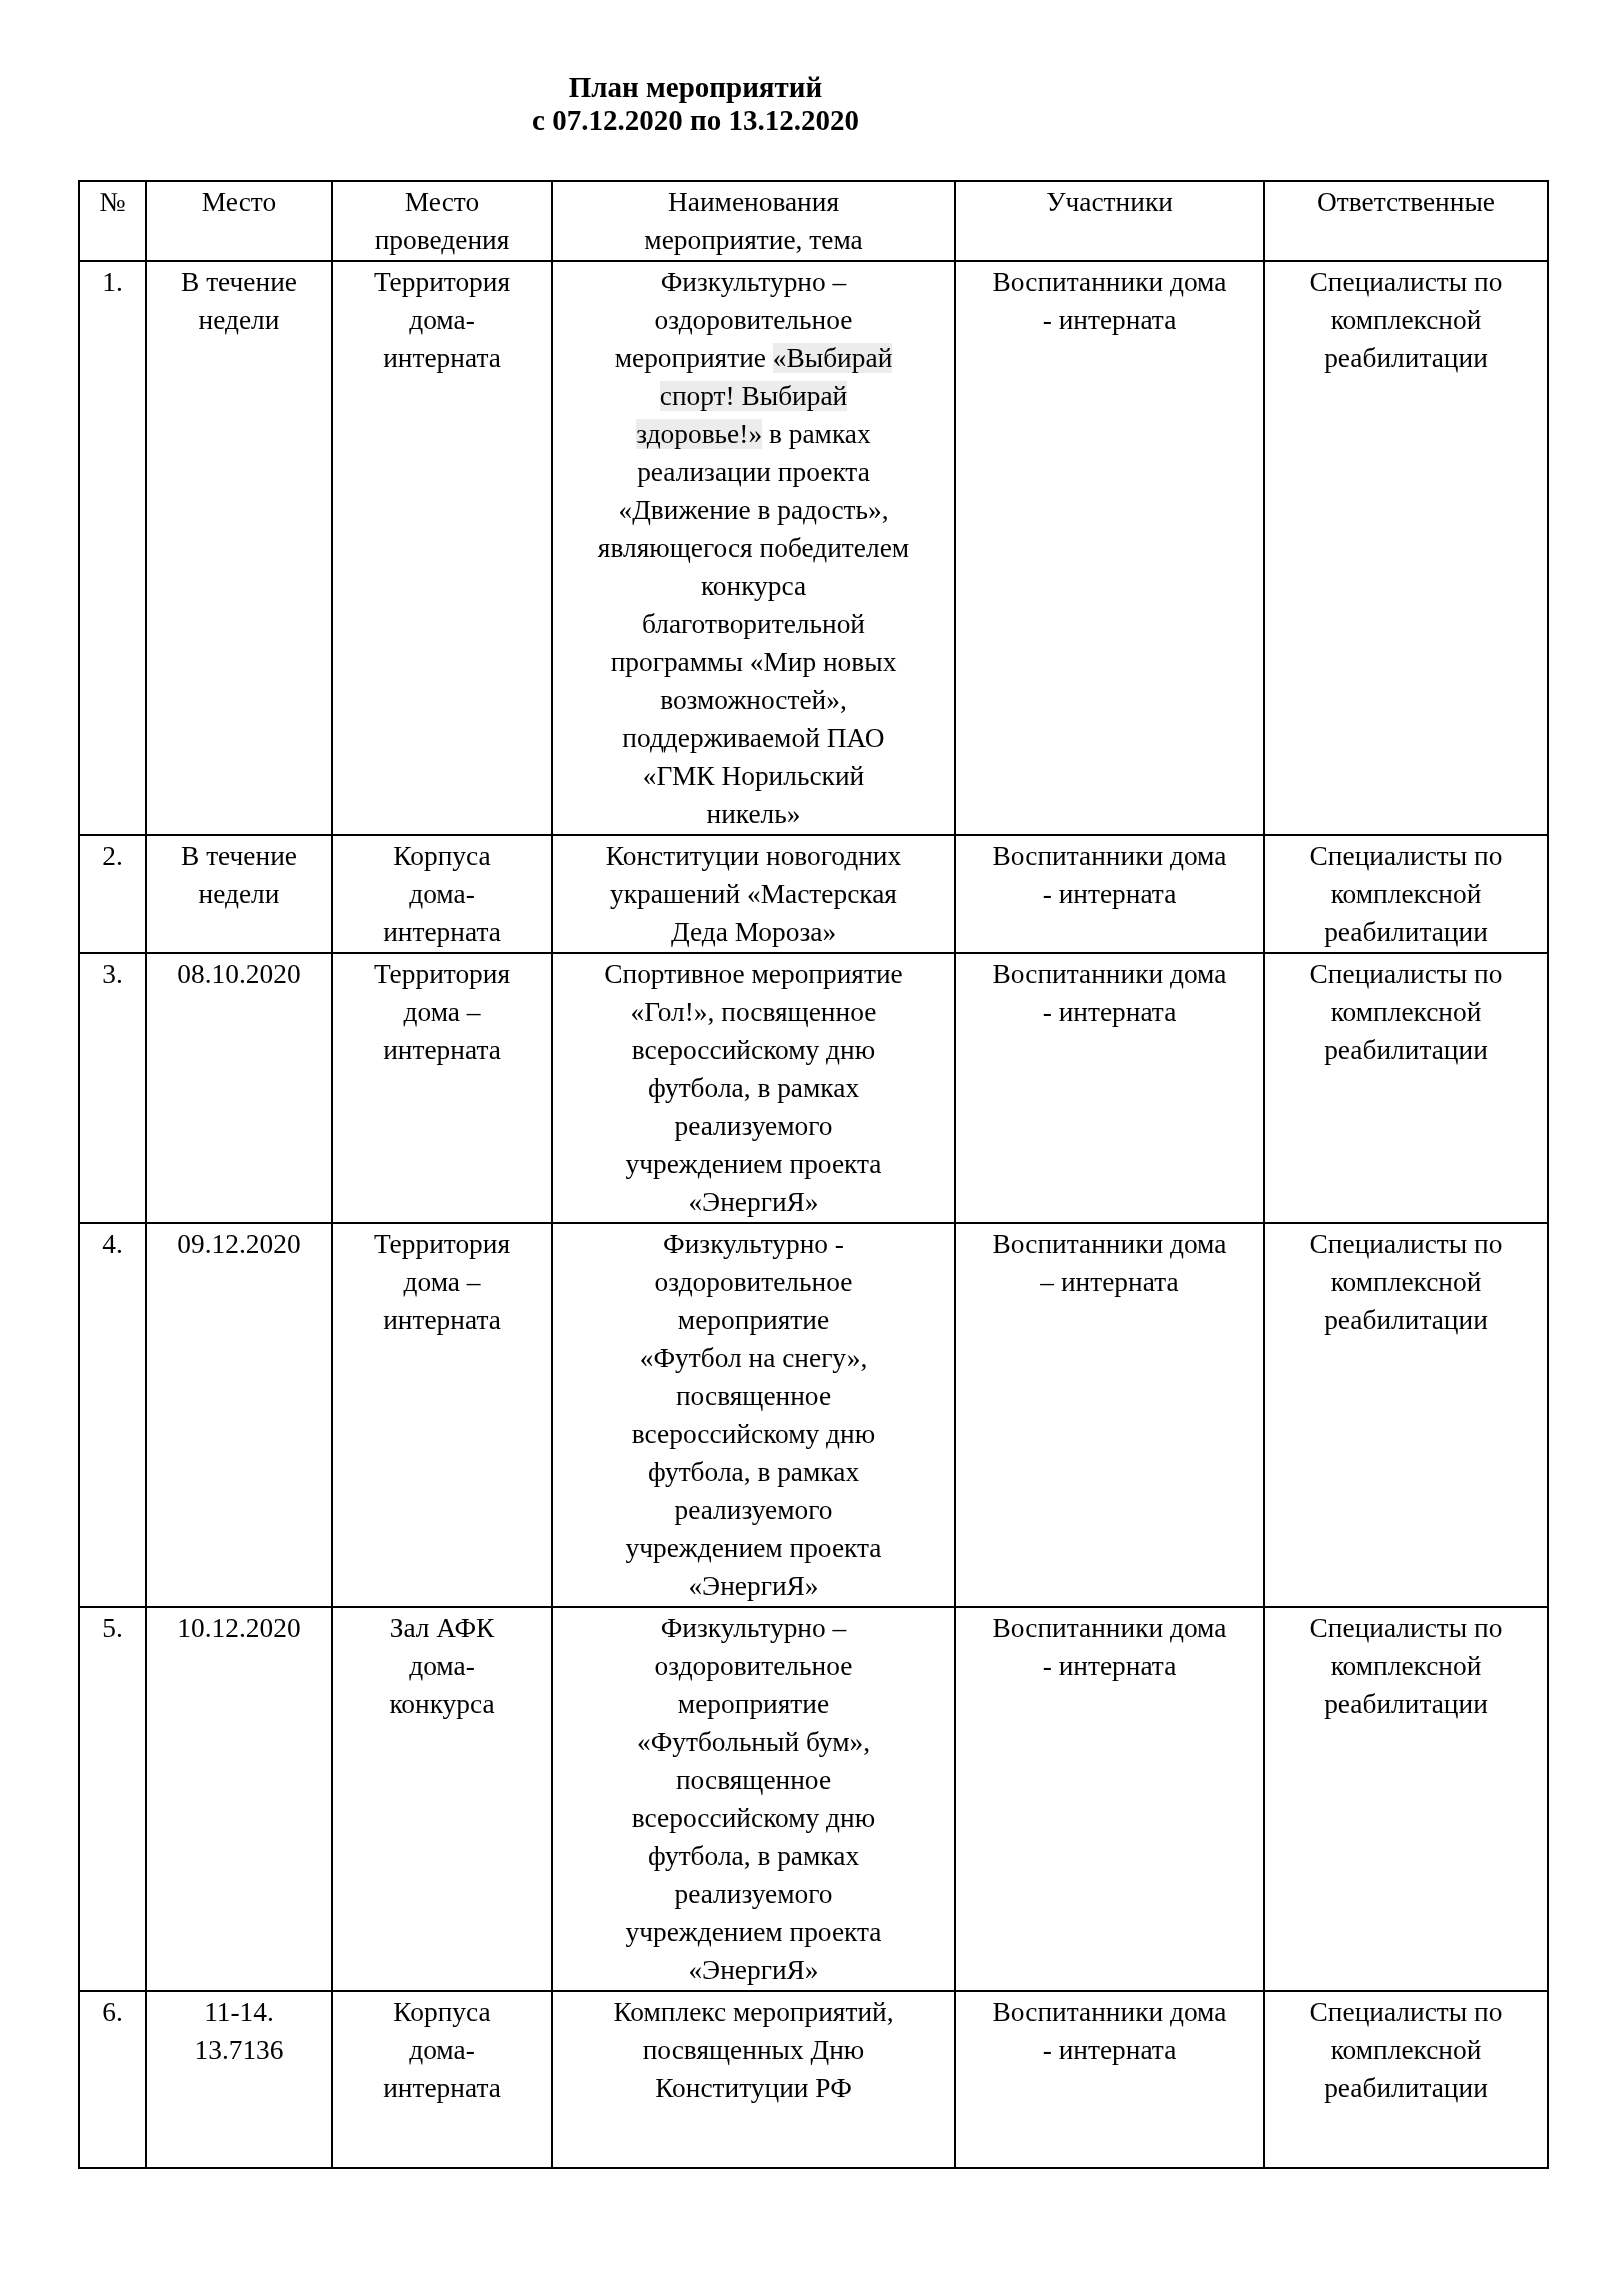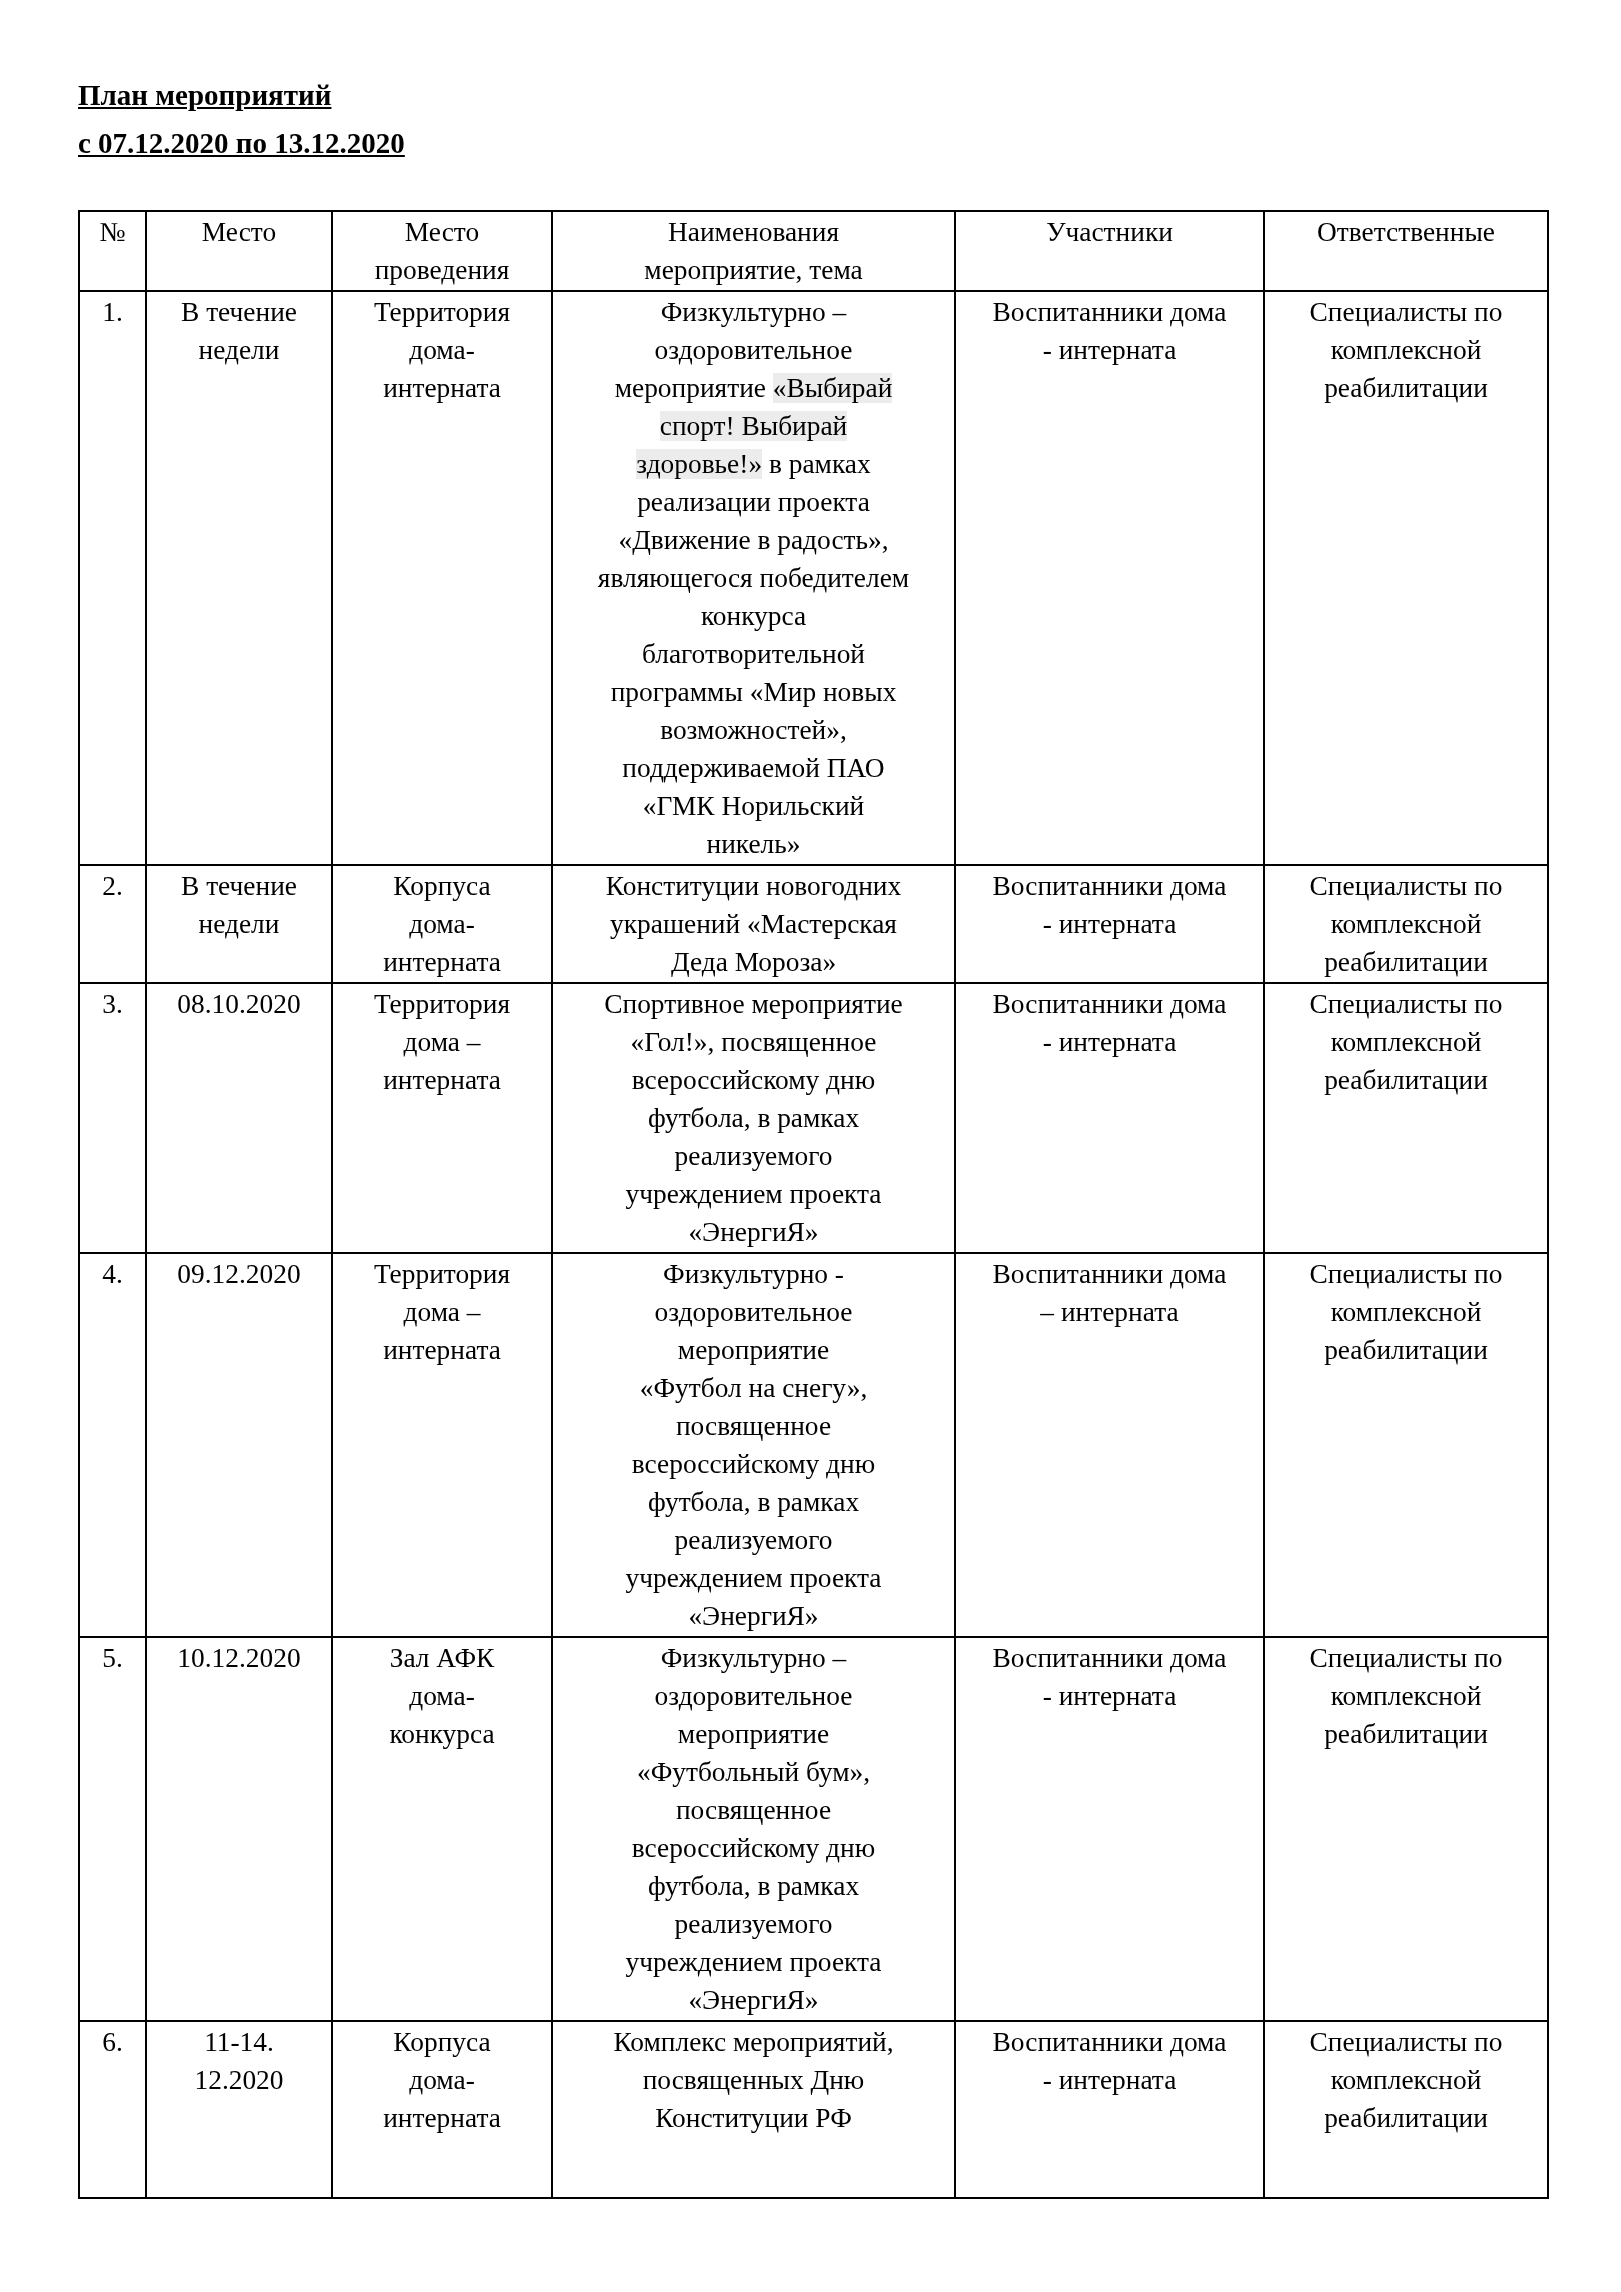--- a/index.html
+++ b/index.html
@@ -10,25 +10,25 @@
   body {
     width: 1621px;
     height: 2293px;
     font-family: "Liberation Serif", "DejaVu Serif", serif;
     color: #000000;
     overflow: hidden;
   }
   .title-block {
     margin: 71px 0 0 78px;
     width: 1235px;
+    text-align: center;
     font-weight: bold;
     font-size: 29px;
-    line-height: 48px;
+    line-height: 33px;
     white-space: pre-line;
-    text-decoration: underline;
   }
   table.doc-table {
     margin: 43px 0 0 78px;
     width: 1468px;
     border-collapse: collapse;
     table-layout: fixed;
     background: #ffffff;
   }
   .doc-table th, .doc-table td {
     border: 2px solid #000000;
@@ -179,21 +179,21 @@
 «ЭнергиЯ»</td>
         <td>Воспитанники дома
 - интерната</td>
         <td>Специалисты по
 комплексной
 реабилитации</td>
       </tr>
     <tr class="row-last">
         <td>6.</td>
         <td>11-14.
-12.2020</td>
+13.7136</td>
         <td>Корпуса
 дома-
 интерната</td>
         <td>Комплекс мероприятий,
 посвященных Дню
 Конституции РФ</td>
         <td>Воспитанники дома
 - интерната</td>
         <td>Специалисты по
 комплексной

